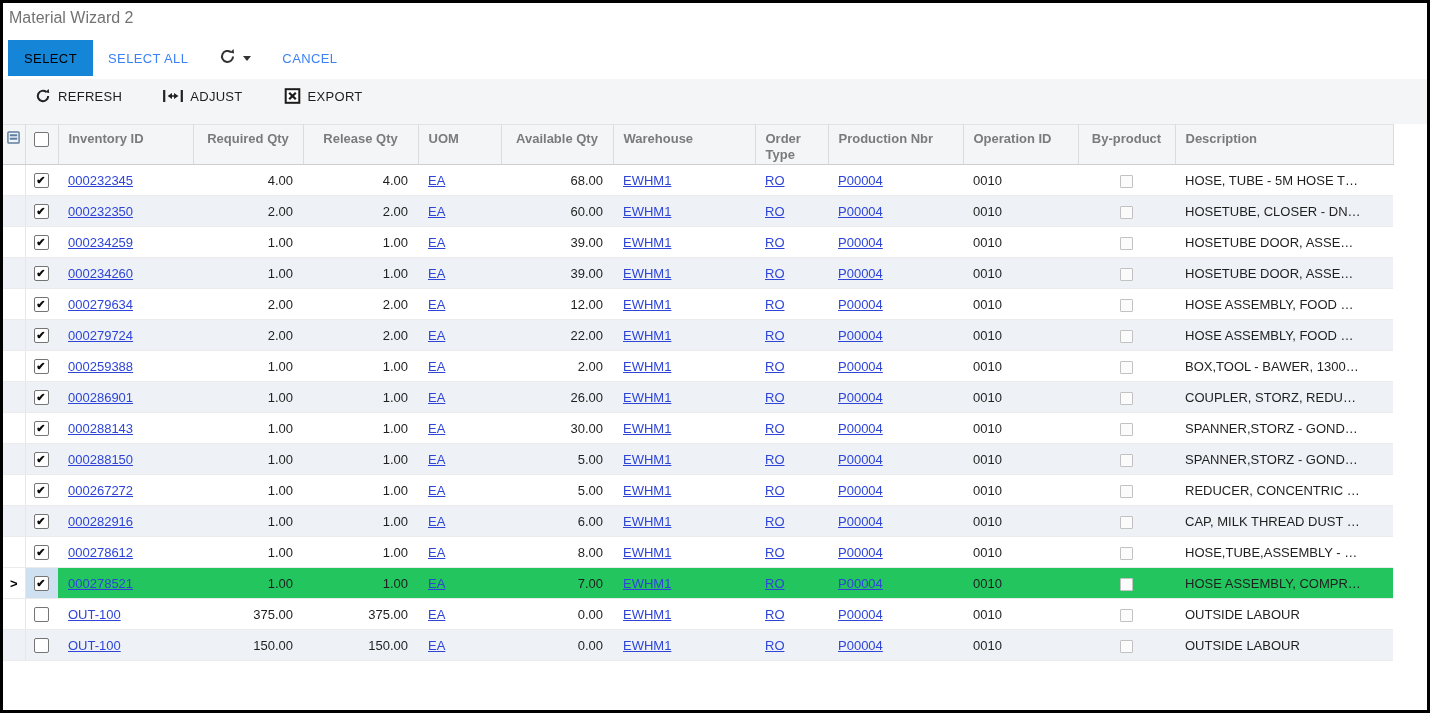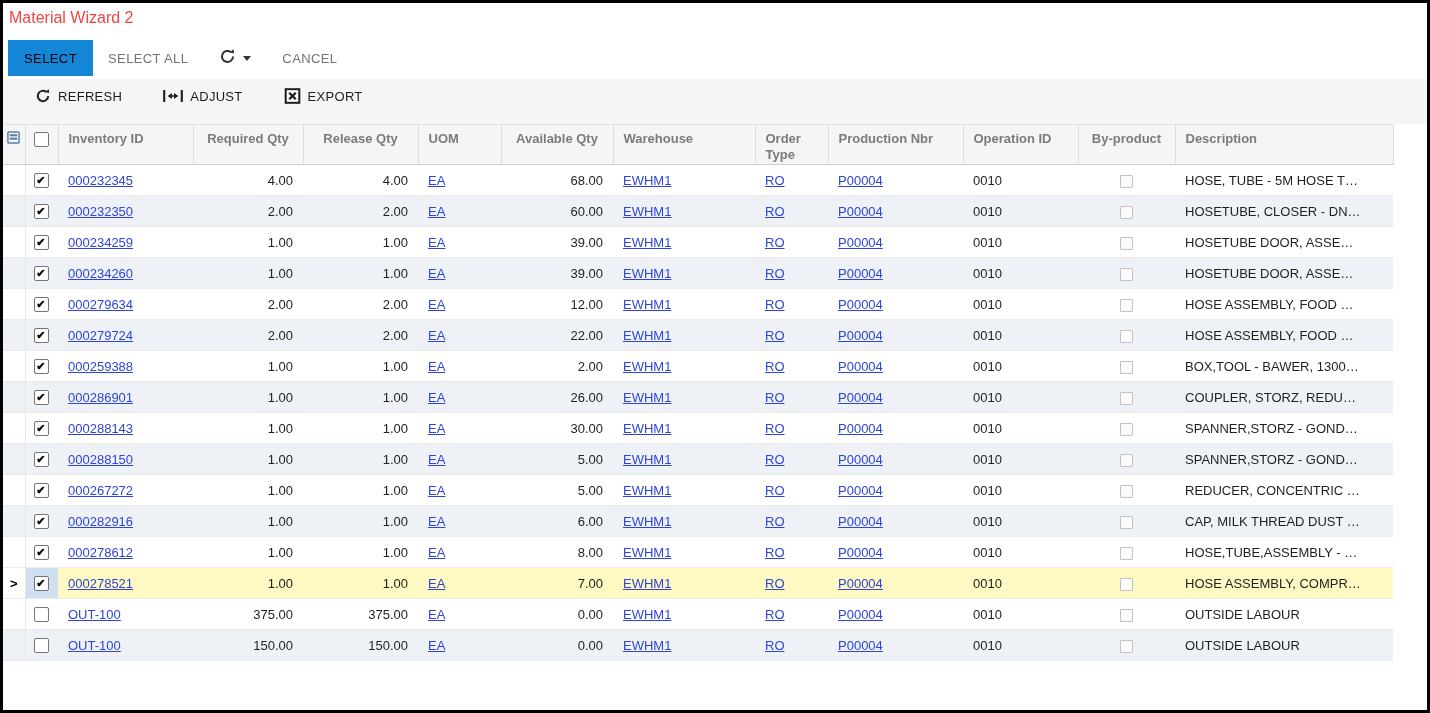--- a/index.html
+++ b/index.html
@@ -6,32 +6,32 @@
   html,body { margin:0; padding:0; background:#888; }
   body { font-family:"Liberation Sans", sans-serif; }
 
   .window {
     width:1430px; height:713px; background:#fff;
     border:3px solid #000; overflow:hidden; position:relative;
   }
 
   .titlebar {
     height:34px; padding:6px 0 0 6px;
-    font-size:16px; color:#ef4444;
+    font-size:16px; color:#737373;
   }
 
   
   .toolbar1 { height:42px; display:flex; align-items:center; padding-left:5px; }
   .btn-primary {
     background:#1585d8; color:#000000; border:none; height:36px;
     padding:0 16px; font-size:13px; letter-spacing:.4px;
     font-family:inherit; cursor:pointer;
   }
   .btn-flat {
-    background:none; border:none; color:#737373; height:36px;
+    background:none; border:none; color:#3b82f6; height:36px;
     padding:0 15px; font-size:13px; letter-spacing:.4px;
     font-family:inherit; cursor:pointer;
   }
   .refresh-group { display:flex; align-items:center; gap:7px; padding:0 16px; height:36px; cursor:pointer; }
   .caret { width:0; height:0; border-left:4px solid transparent; border-right:4px solid transparent; border-top:5px solid #333; }
 
   
   .toolbar2 {
     height:45px; background:#f4f5f6; display:flex; align-items:flex-start;
     padding-left:16px;
@@ -60,21 +60,21 @@
     height:31px; padding:0 10px; border-bottom:1px solid #ebebeb;
     color:#1f1f1f; white-space:nowrap; overflow:hidden; text-overflow:ellipsis;
     background:#fff;
   }
   tbody td.num { text-align:right; }
   tbody td.center { text-align:center; }
   tbody td.ind { padding:0 2px; text-align:center; border-right:1px solid #e6e6e6; }
   tbody td.cbcell { padding:0; text-align:center; }
 
   tr.stripe td { background:#eef2f6; }
-  tr.active td { background:#fef9c3; }
+  tr.active td { background:#22c55e; }
   tr.active td.ind { background:#fff; }
   tr.active td.cbcell { background:#cfe0f0; }
 
   .arrow { font-weight:700; font-size:13px; color:#000; }
 
   .cb {
     display:inline-block; width:15px; height:15px; background:#fff;
     border:1px solid #757575; border-radius:2px; position:relative;
     vertical-align:middle; cursor:pointer;
   }

